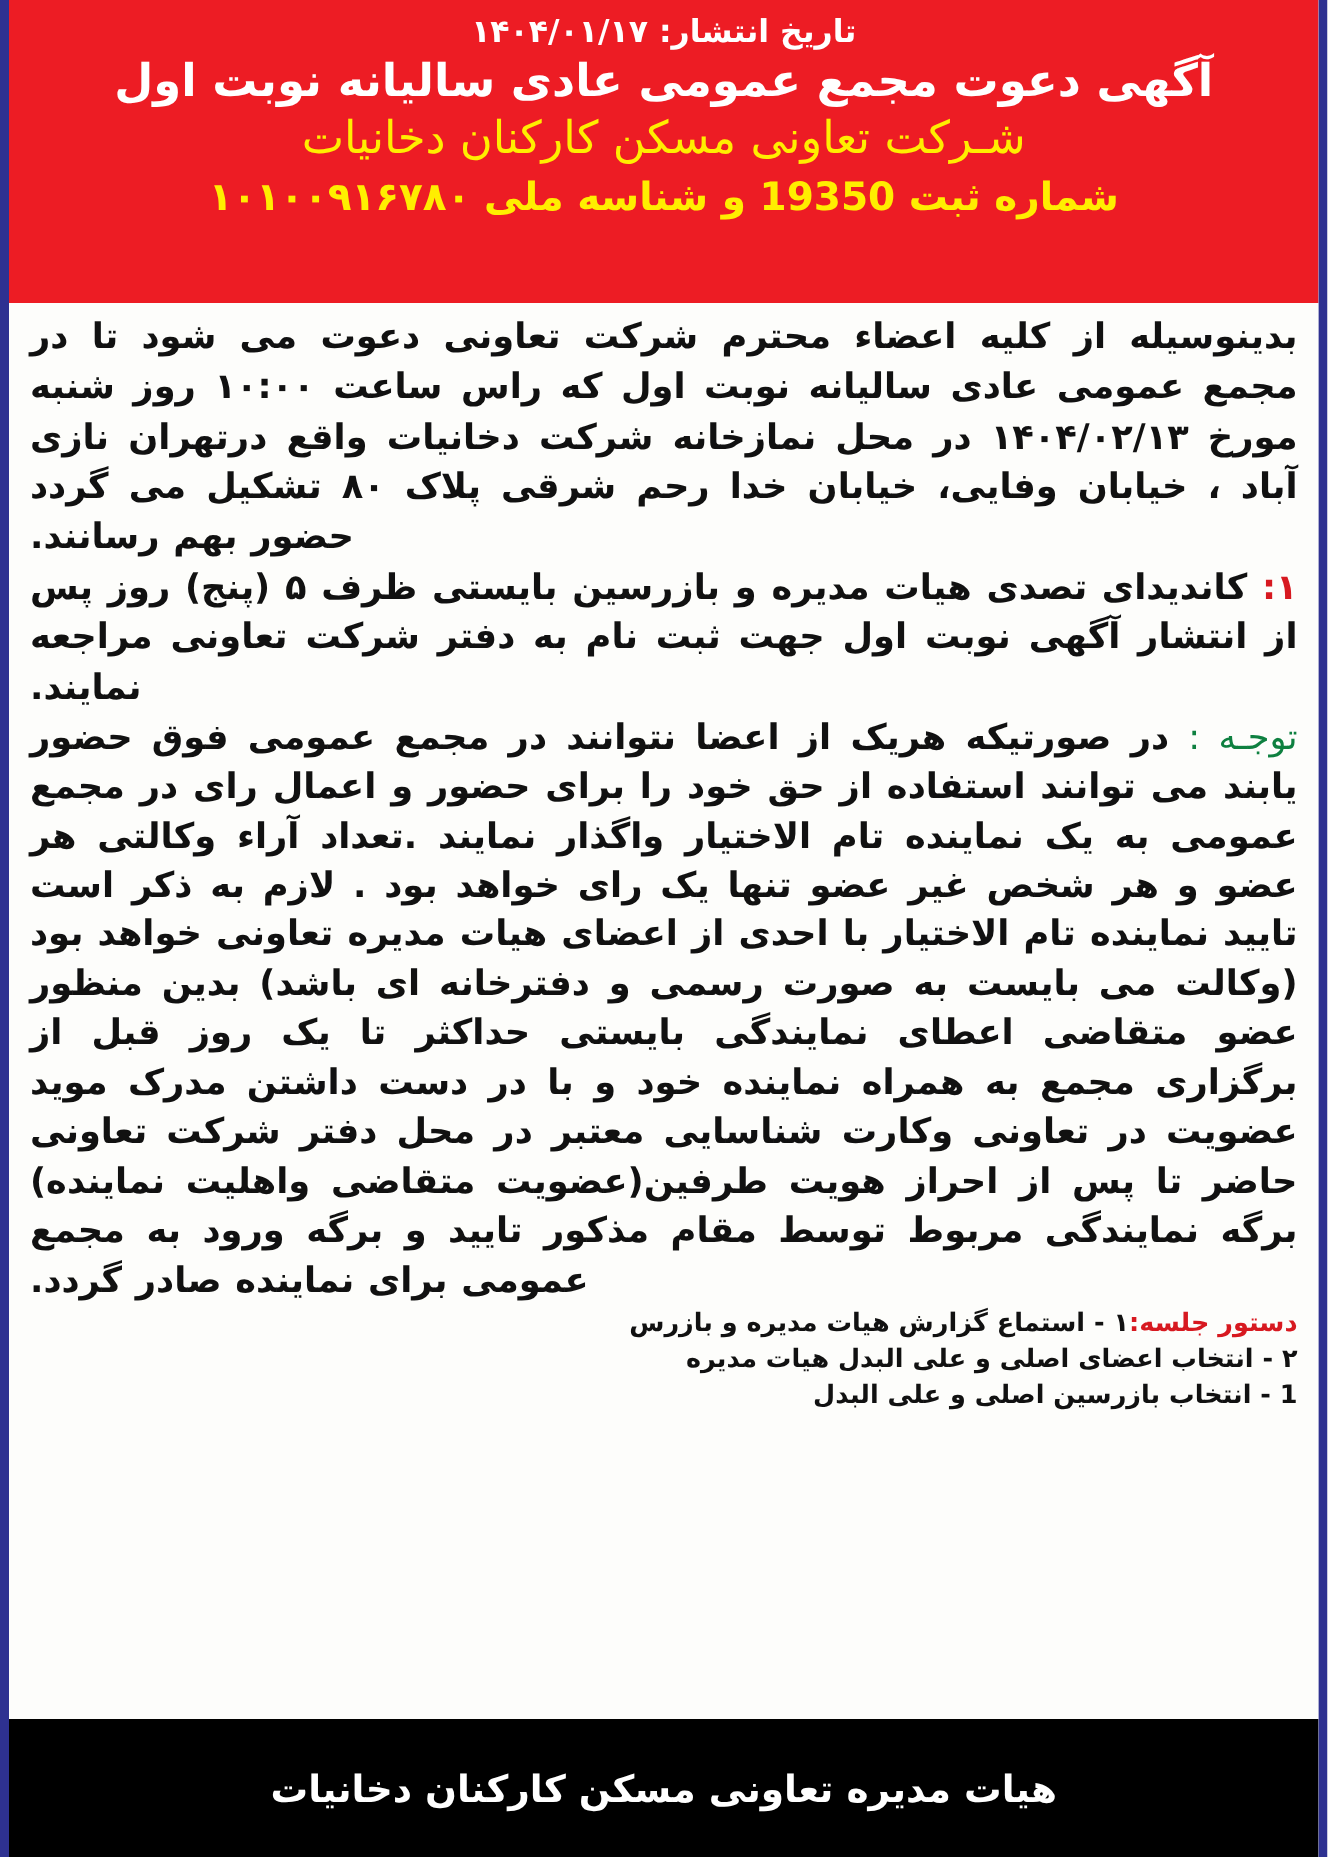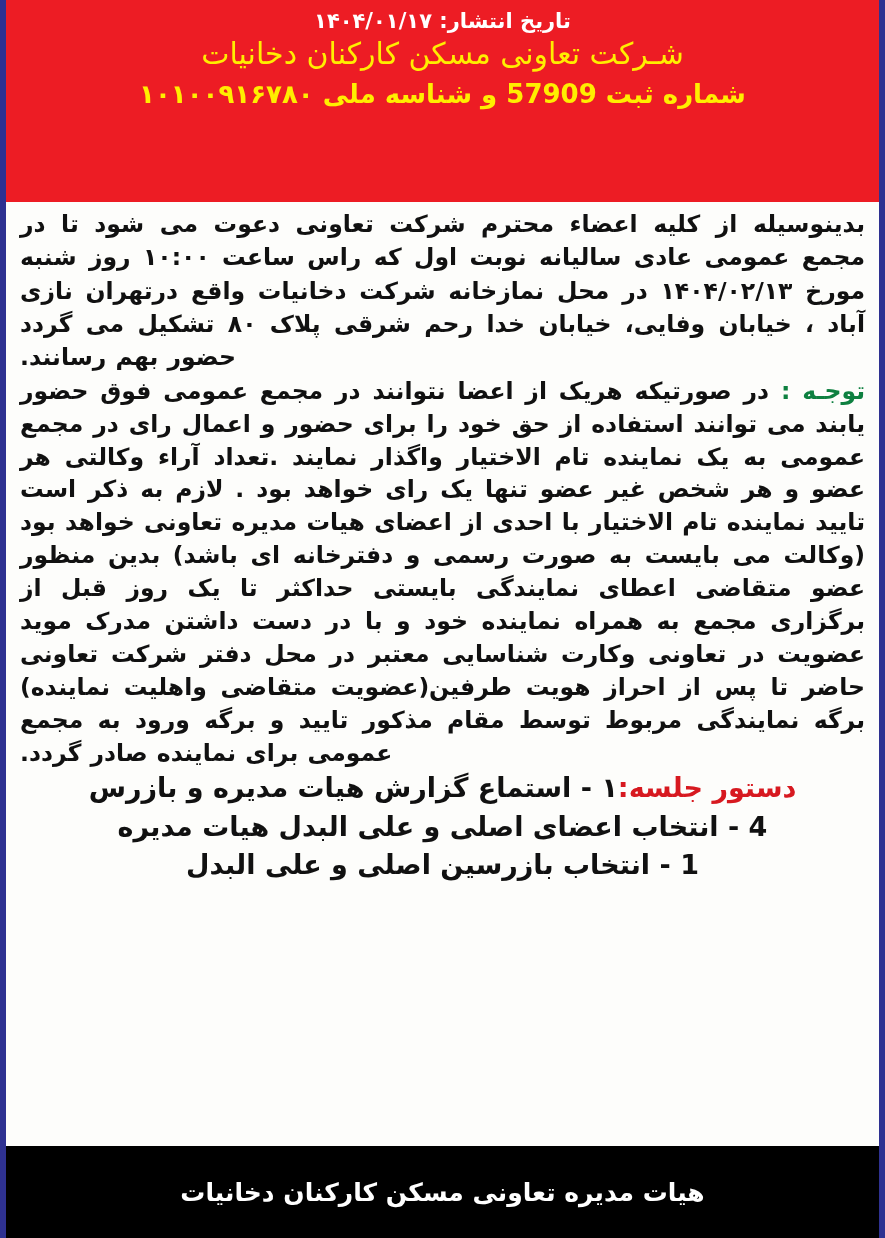--- a/index.html
+++ b/index.html
@@ -89,29 +89,29 @@
   }
   .para.tight {
     line-height: 1.40;
   }
   .lbl-red {
     color: #d71920;
     font-weight: bold;
   }
   .lbl-green {
     color: #0e8040;
-    font-weight: bold;
+    font-weight: normal;
   }
   .agenda-line {
     color: #111111;
-    font-size: 27px;
+    font-size: 17px;
     font-weight: bold;
     line-height: 1.42;
     direction: rtl;
-    text-align: center;
+    text-align: right;
     margin: 0;
     letter-spacing: -0.2px;
   }
   
   .footer {
     background: #000000;
     height: 92px;
     display: flex;
     align-items: center;
     justify-content: center;
@@ -125,40 +125,44 @@
     direction: rtl;
   }
 </style>
 </head>
 <body>
 
 <div class="page">
 
   <div class="header">
     <div class="pub-date">تاریخ انتشار: ۱۴۰۴/۰۱/۱۷</div>
+    <div class="title-main">آگهی دعوت مجمع عمومی  عادی سالیانه نوبت اول</div>
     <div class="title-sub">شـرکت تعاونی مسکن کارکنان دخانیات</div>
-    <div class="title-reg">شماره ثبت 57909 و شناسه ملی ۱۰۱۰۰۹۱۶۷۸۰</div>
+    <div class="title-reg">شماره ثبت 19350 و شناسه ملی ۱۰۱۰۰۹۱۶۷۸۰</div>
   </div>
 
   <div class="body-wrap">
 
     <p class="para">
       <span>بدینوسیله از کلیه اعضاء محترم شرکت تعاونی دعوت می شود تا در مجمع عمومی عادی سالیانه نوبت اول که راس ساعت ۱۰:۰۰ روز شنبه مورخ ۱۴۰۴/۰۲/۱۳ در محل نمازخانه شرکت دخانیات واقع درتهران  نازی آباد ، خیابان وفایی، خیابان خدا رحم شرقی پلاک ۸۰ تشکیل می گردد حضور بهم رسانند.</span>
     </p>
 
+    <p class="para">
+      <span class="lbl-red">۱:</span><span> کاندیدای تصدی هیات مدیره و بازرسین بایستی ظرف ۵ (پنج) روز پس از انتشار آگهی نوبت اول جهت ثبت نام به دفتر شرکت تعاونی مراجعه نمایند.</span>
+    </p>
 
     <p class="para tight">
       <span class="lbl-green">توجـه :</span><span> در صورتیکه هریک از اعضا نتوانند در مجمع عمومی فوق حضور یابند می توانند استفاده از حق خود را برای حضور و اعمال رای در مجمع عمومی به یک نماینده تام الاختیار واگذار نمایند .تعداد آراء وکالتی هر عضو و هر شخص غیر عضو تنها یک رای خواهد بود . لازم به ذکر است تایید نماینده تام الاختیار با احدی از اعضای هیات مدیره تعاونی خواهد بود (وکالت می بایست به صورت رسمی و دفترخانه ای باشد) بدین منظور عضو متقاضی اعطای نمایندگی بایستی حداکثر تا یک روز قبل از برگزاری مجمع به همراه نماینده خود  و با در دست داشتن مدرک موید عضویت در تعاونی وکارت شناسایی معتبر در محل دفتر شرکت تعاونی حاضر تا پس از احراز هویت طرفین(عضویت متقاضی واهلیت نماینده) برگه نمایندگی مربوط توسط مقام مذکور تایید و برگه ورود به مجمع عمومی برای نماینده صادر گردد.</span>
     </p>
 
     <p class="agenda-line">
       <span class="lbl-red">دستور جلسه:</span><span>۱ - استماع گزارش هیات مدیره و بازرس</span>
     </p>
     <p class="agenda-line">
-      <span>4 -  انتخاب اعضای اصلی و علی البدل هیات مدیره</span>
+      <span>۲ -  انتخاب اعضای اصلی و علی البدل هیات مدیره</span>
     </p>
     <p class="agenda-line">
       <span>1 -  انتخاب بازرسین اصلی و علی البدل</span>
     </p>
 
   </div>
 
   <div class="footer">
     <div class="footer-text">هیات مدیره  تعاونی مسکن کارکنان دخانیات</div>
   </div>

